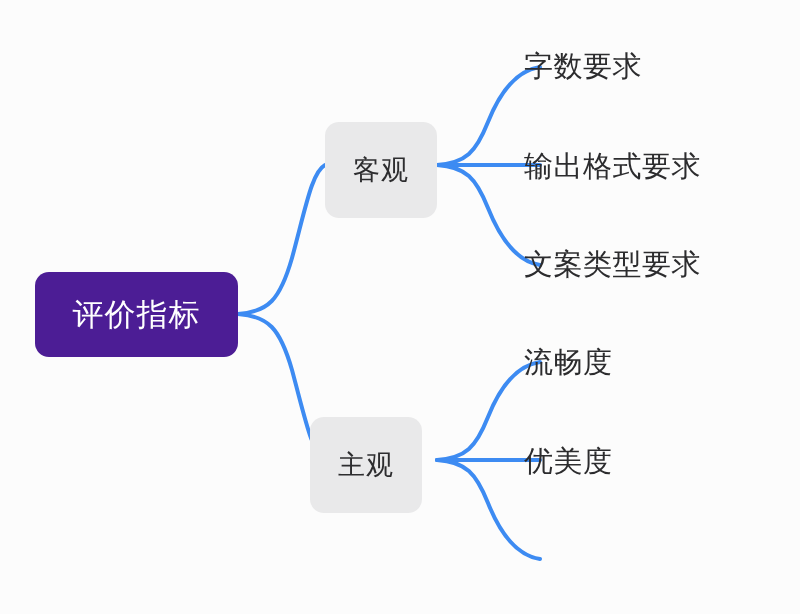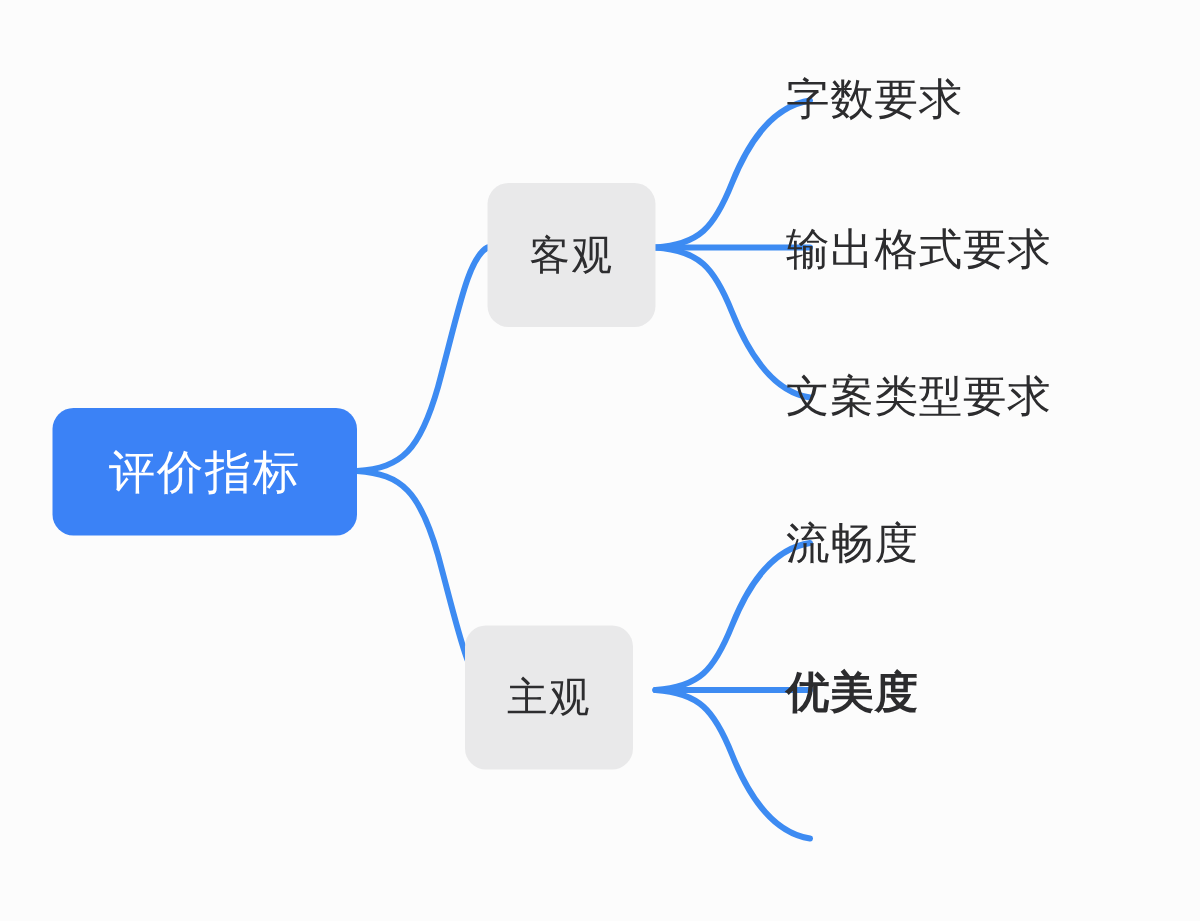--- a/index.html
+++ b/index.html
@@ -32,21 +32,21 @@
     display: flex;
     align-items: center;
     justify-content: center;
     box-sizing: border-box;
   }
   .node-root {
     left: 35px;
     top: 272px;
     width: 203px;
     height: 85px;
-    background: #3b82f6;
+    background: #4c1d95;
     border-radius: 14px;
     color: #ffffff;
     font-size: 31px;
     letter-spacing: 1px;
   }
   .node-branch {
     width: 112px;
     height: 96px;
     background: #e9e9ea;
     border-radius: 14px;
@@ -70,21 +70,21 @@
     height: 44px;
     color: #2c2c2e;
     font-size: 29px;
     letter-spacing: 0.5px;
     white-space: nowrap;
   }
   .leaf-0 { top: 45px; }
   .leaf-1 { top: 145px; }
   .leaf-2 { top: 243px; }
   .leaf-3 { top: 341px; align-items: center; }
-  .leaf-4 { top: 440px; font-weight: bold; }
+  .leaf-4 { top: 440px; }
   .leaf-5 { top: 537px; }
 </style>
 </head>
 <body>
 
 <div id="mindmap-canvas">
 
   <svg id="connector-layer" viewBox="0 0 800 614" width="800" height="614" xmlns="http://www.w3.org/2000/svg">
     <g fill="none" stroke="#3d8bf2" stroke-linecap="round">
       <path d="M 238 314 C 268 312 280 300 292 258 C 306 206 312 172 325 165" stroke-width="4"></path>

